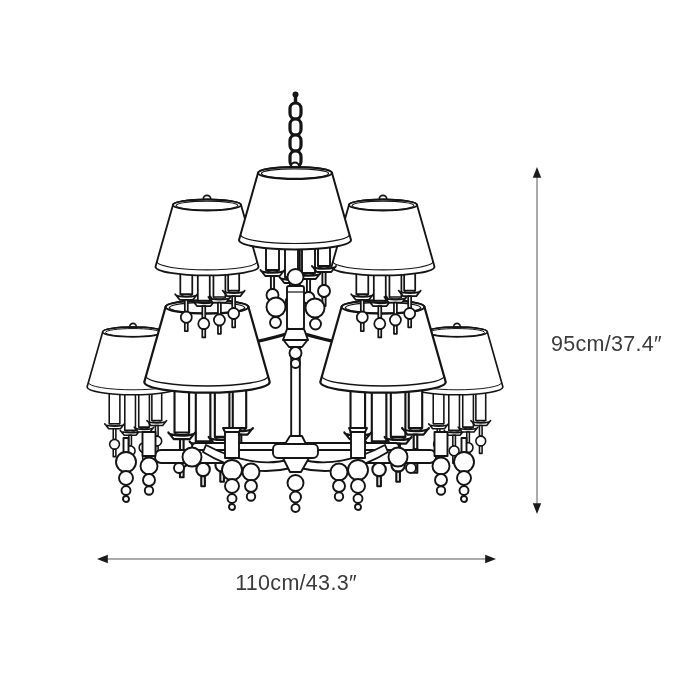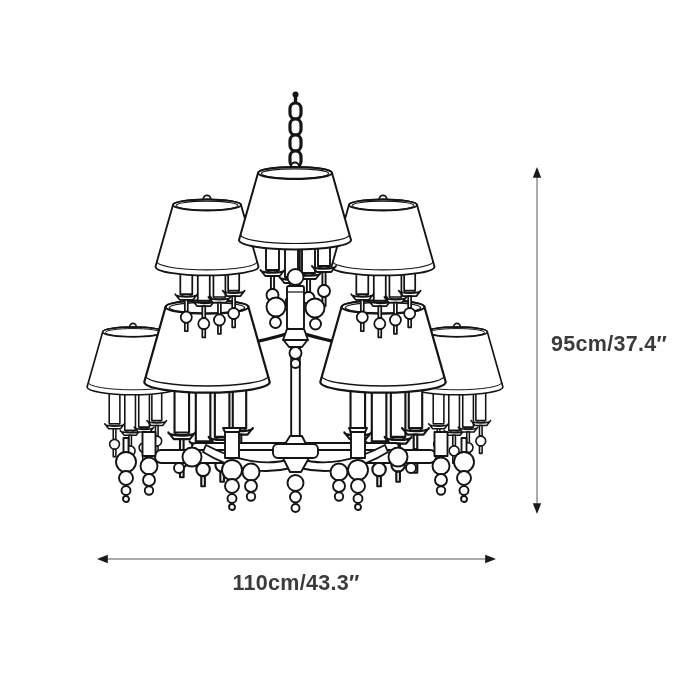--- a/index.html
+++ b/index.html
@@ -1,17 +1,17 @@
 <!DOCTYPE html>
 <html><head>
 <meta charset="utf-8">
 <style>
   html,body{margin:0;padding:0;background:#ffffff;}
   .stage{position:relative;width:672px;height:700px;background:#ffffff;overflow:hidden;
-         font-family:"Liberation Sans",sans-serif;font-weight:bold;}
+         font-family:"Liberation Sans",sans-serif;}
   svg{display:block;}
   .ln{fill:#ffffff;stroke:#141414;stroke-width:1.9;stroke-linejoin:round;}
   .ln2{fill:#ffffff;stroke:#141414;stroke-width:2;stroke-linejoin:round;}
   .thin{fill:none;stroke:#141414;stroke-width:1.2;}
   .bar{fill:none;stroke:#141414;stroke-width:3;}
   .chain{fill:#ffffff;stroke:#141414;stroke-width:3.2;}
   .dim-line{stroke:#8f8f8f;stroke-width:1.5;}
   .dim-arrow{fill:#1a1a1a;stroke:none;}
   .dim-text{fill:#3b3b3b;font-size:21.5px;letter-spacing:0.3px;}
 </style>

